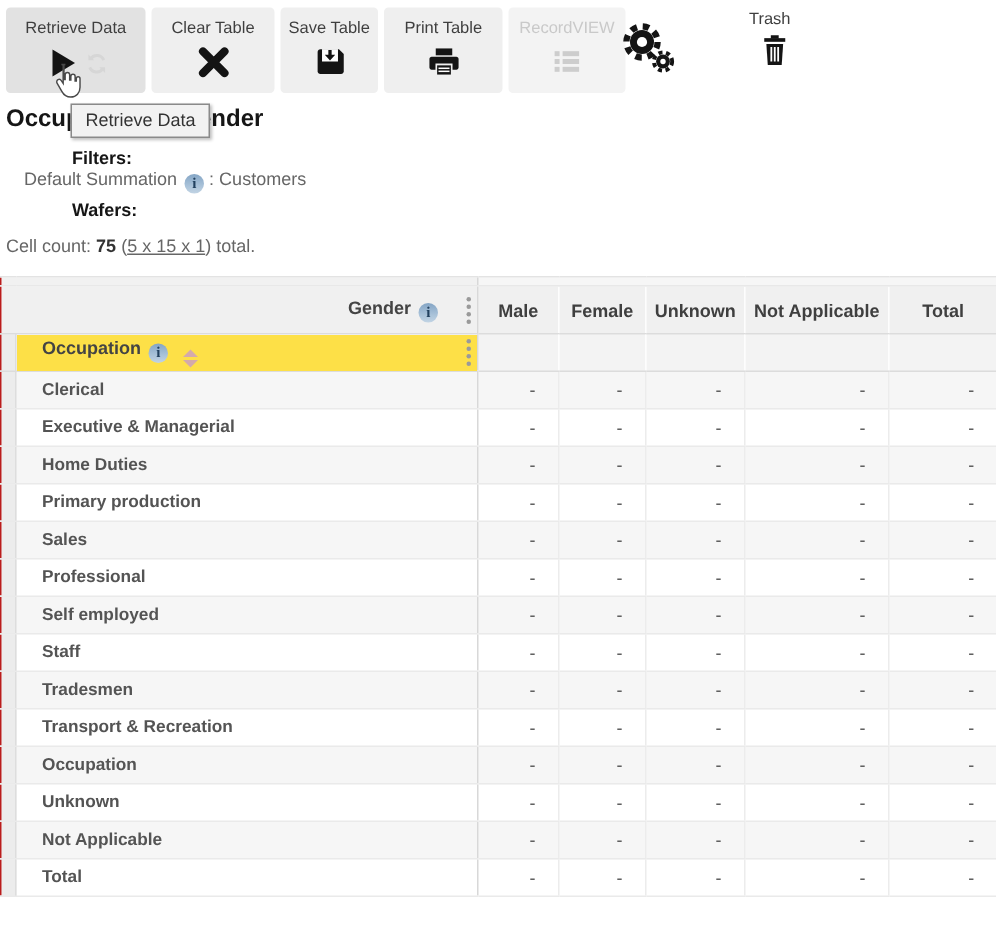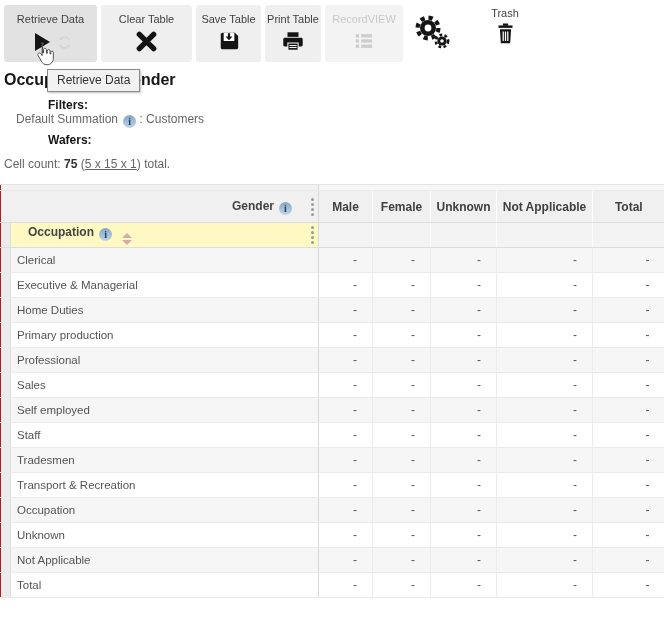--- a/index.html
+++ b/index.html
@@ -13,23 +13,23 @@
   .tbtn {
     height:57px; background:#efefef; border-radius:3px;
     display:flex; flex-direction:column; align-items:center;
     padding-top:8px; cursor:pointer;
   }
   .tbtn .tlabel { font-size:11px; color:#3f3f3f; white-space:nowrap; }
   .tbtn .ticon { margin-top:5px; display:flex; align-items:center; }
   .tbtn.hovered { background:#e2e2e2; }
   .tbtn.disabled { background:#f3f3f3; }
   .tbtn.disabled .tlabel { color:#c9c9c9; }
-  .w1{width:93px}.w2{width:91px}.w3{width:65px}.w4{width:56px}.w5{width:78px}
+  .w1{width:93px}.w2{width:82px}.w3{width:65px}.w4{width:79px}.w5{width:78px}
   .gear-btn { position:absolute; top:13px; left:412px; cursor:pointer; }
-  .trash-btn { position:absolute; top:7px; left:483px; width:44px; text-align:center; cursor:pointer; }
+  .trash-btn { position:absolute; top:7px; left:483px; width:44px; text-align:right; cursor:pointer; }
   .trash-btn .tlabel { font-size:11px; color:#3f3f3f; display:block; margin-bottom:3px; }
   
   .tooltip {
     position:absolute; top:69px; left:47px; z-index:20;
     background:#f2f2f2; border:1px solid #8a8a8a;
     padding:3px 9px 4px; font-size:12px; color:#333;
     box-shadow:1px 1px 2px rgba(0,0,0,.25); white-space:nowrap;
   }
   .cursor { position:absolute; top:41px; left:33px; z-index:30; pointer-events:none; }
   
@@ -59,27 +59,27 @@
   table.xtab { border-collapse:collapse; table-layout:fixed; width:664px; font-size:12px; }
   .xtab td,.xtab th { padding:0; font-weight:normal; }
   tr.strip td { height:6px; background:#f1f1f1; border-top:1px solid #e3e3e3; border-bottom:1px solid #e8e8e8; }
   tr.strip td.strip-right { background:#f6f6f6; border-left:1px solid #d8d8d8; }
   tr.hdr1 th { height:32px; background:#f0f0f0; border-bottom:1px solid #dcdcdc; }
   th.corner { position:relative; text-align:right; padding-right:26px; font-weight:bold; color:#444; }
   th.colhead { text-align:center; font-weight:bold; color:#3f3f3f; border-left:1px solid #fdfdfd; }
   th.colhead.first { border-left:1px solid #d8d8d8; }
   tr.hdr2 th, tr.hdr2 td { height:25px; border-bottom:1px solid #dcdcdc; }
   td.gutter { background:#ececec; border-right:1px solid #ddd; }
-  th.rowdim { position:relative; text-align:left; padding-left:17px; background:#fef9c3; font-weight:bold; color:#444; }
+  th.rowdim { position:relative; text-align:left; padding-left:17px; background:#fde047; font-weight:bold; color:#444; }
   tr.hdr2 td.hcell { background:#f3f3f3; border-left:1px solid #fdfdfd; }
   tr.hdr2 td.hcell.first { border-left:1px solid #d8d8d8; }
   tbody td { height:25px; border-bottom:1px solid #eaeaea; }
   tbody tr:nth-child(odd) td.rowlabel, tbody tr:nth-child(odd) td.data { background:#f6f6f6; }
   tbody tr:nth-child(even) td.rowlabel, tbody tr:nth-child(even) td.data { background:#ffffff; }
-  td.rowlabel { text-align:left; padding-left:6px; font-weight:normal; color:#545454; font-size:11.5px; white-space:nowrap; overflow:hidden; }
+  td.rowlabel { text-align:left; padding-left:17px; font-weight:bold; color:#545454; font-size:11.5px; white-space:nowrap; overflow:hidden; }
   td.data { text-align:right; padding-right:15px; color:#545454; border-left:1px solid #ececec; }
   td.data.first { border-left:1px solid #d8d8d8; }
   .xtab { border-left:1px solid #b91c1c; }
 </style>
 </head>
 <body>
 
 <div class="page">
 
   <div class="toolbar">
@@ -281,30 +281,30 @@
             <td class="gutter"></td>
             <td class="rowlabel">Primary production</td>
             <td class="data first">-</td>
             <td class="data">-</td>
             <td class="data">-</td>
             <td class="data">-</td>
             <td class="data">-</td>
           </tr>
           <tr>
             <td class="gutter"></td>
+            <td class="rowlabel">Sales</td>
+            <td class="data first">-</td>
+            <td class="data">-</td>
+            <td class="data">-</td>
+            <td class="data">-</td>
+            <td class="data">-</td>
+          </tr>
+          <tr>
+            <td class="gutter"></td>
             <td class="rowlabel">Professional</td>
-            <td class="data first">-</td>
-            <td class="data">-</td>
-            <td class="data">-</td>
-            <td class="data">-</td>
-            <td class="data">-</td>
-          </tr>
-          <tr>
-            <td class="gutter"></td>
-            <td class="rowlabel">Sales</td>
             <td class="data first">-</td>
             <td class="data">-</td>
             <td class="data">-</td>
             <td class="data">-</td>
             <td class="data">-</td>
           </tr>
           <tr>
             <td class="gutter"></td>
             <td class="rowlabel">Self employed</td>
             <td class="data first">-</td>

